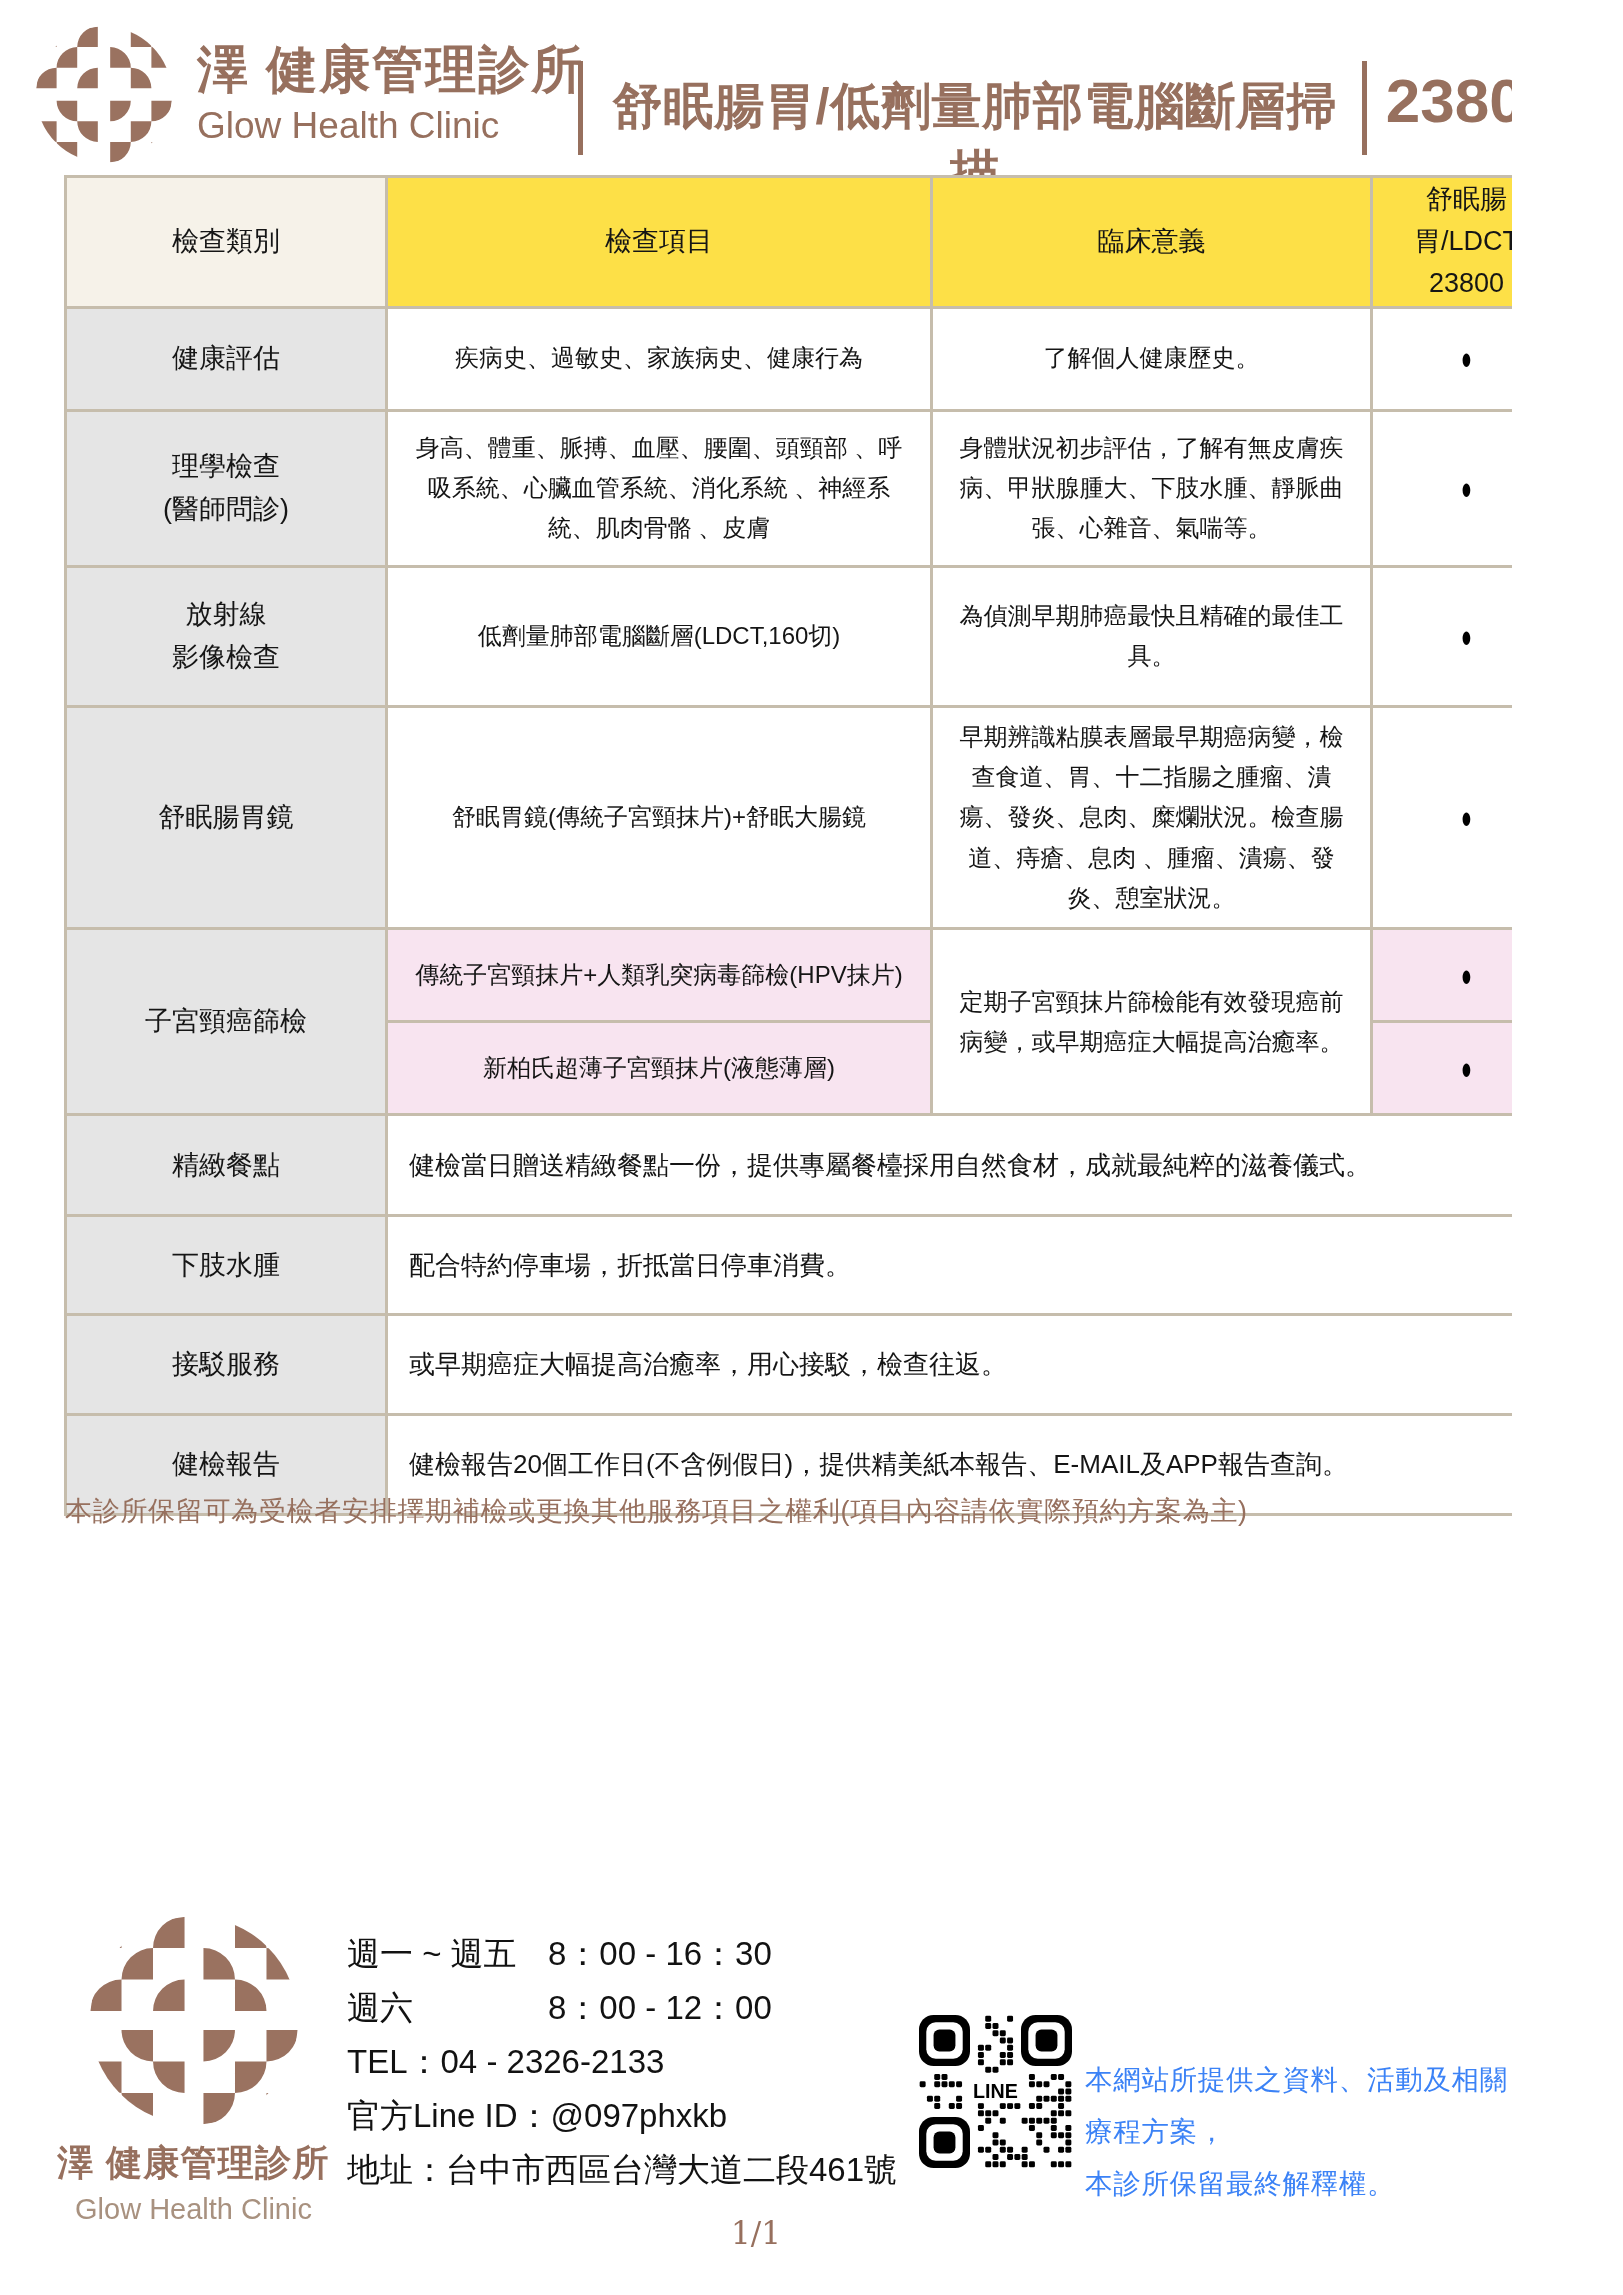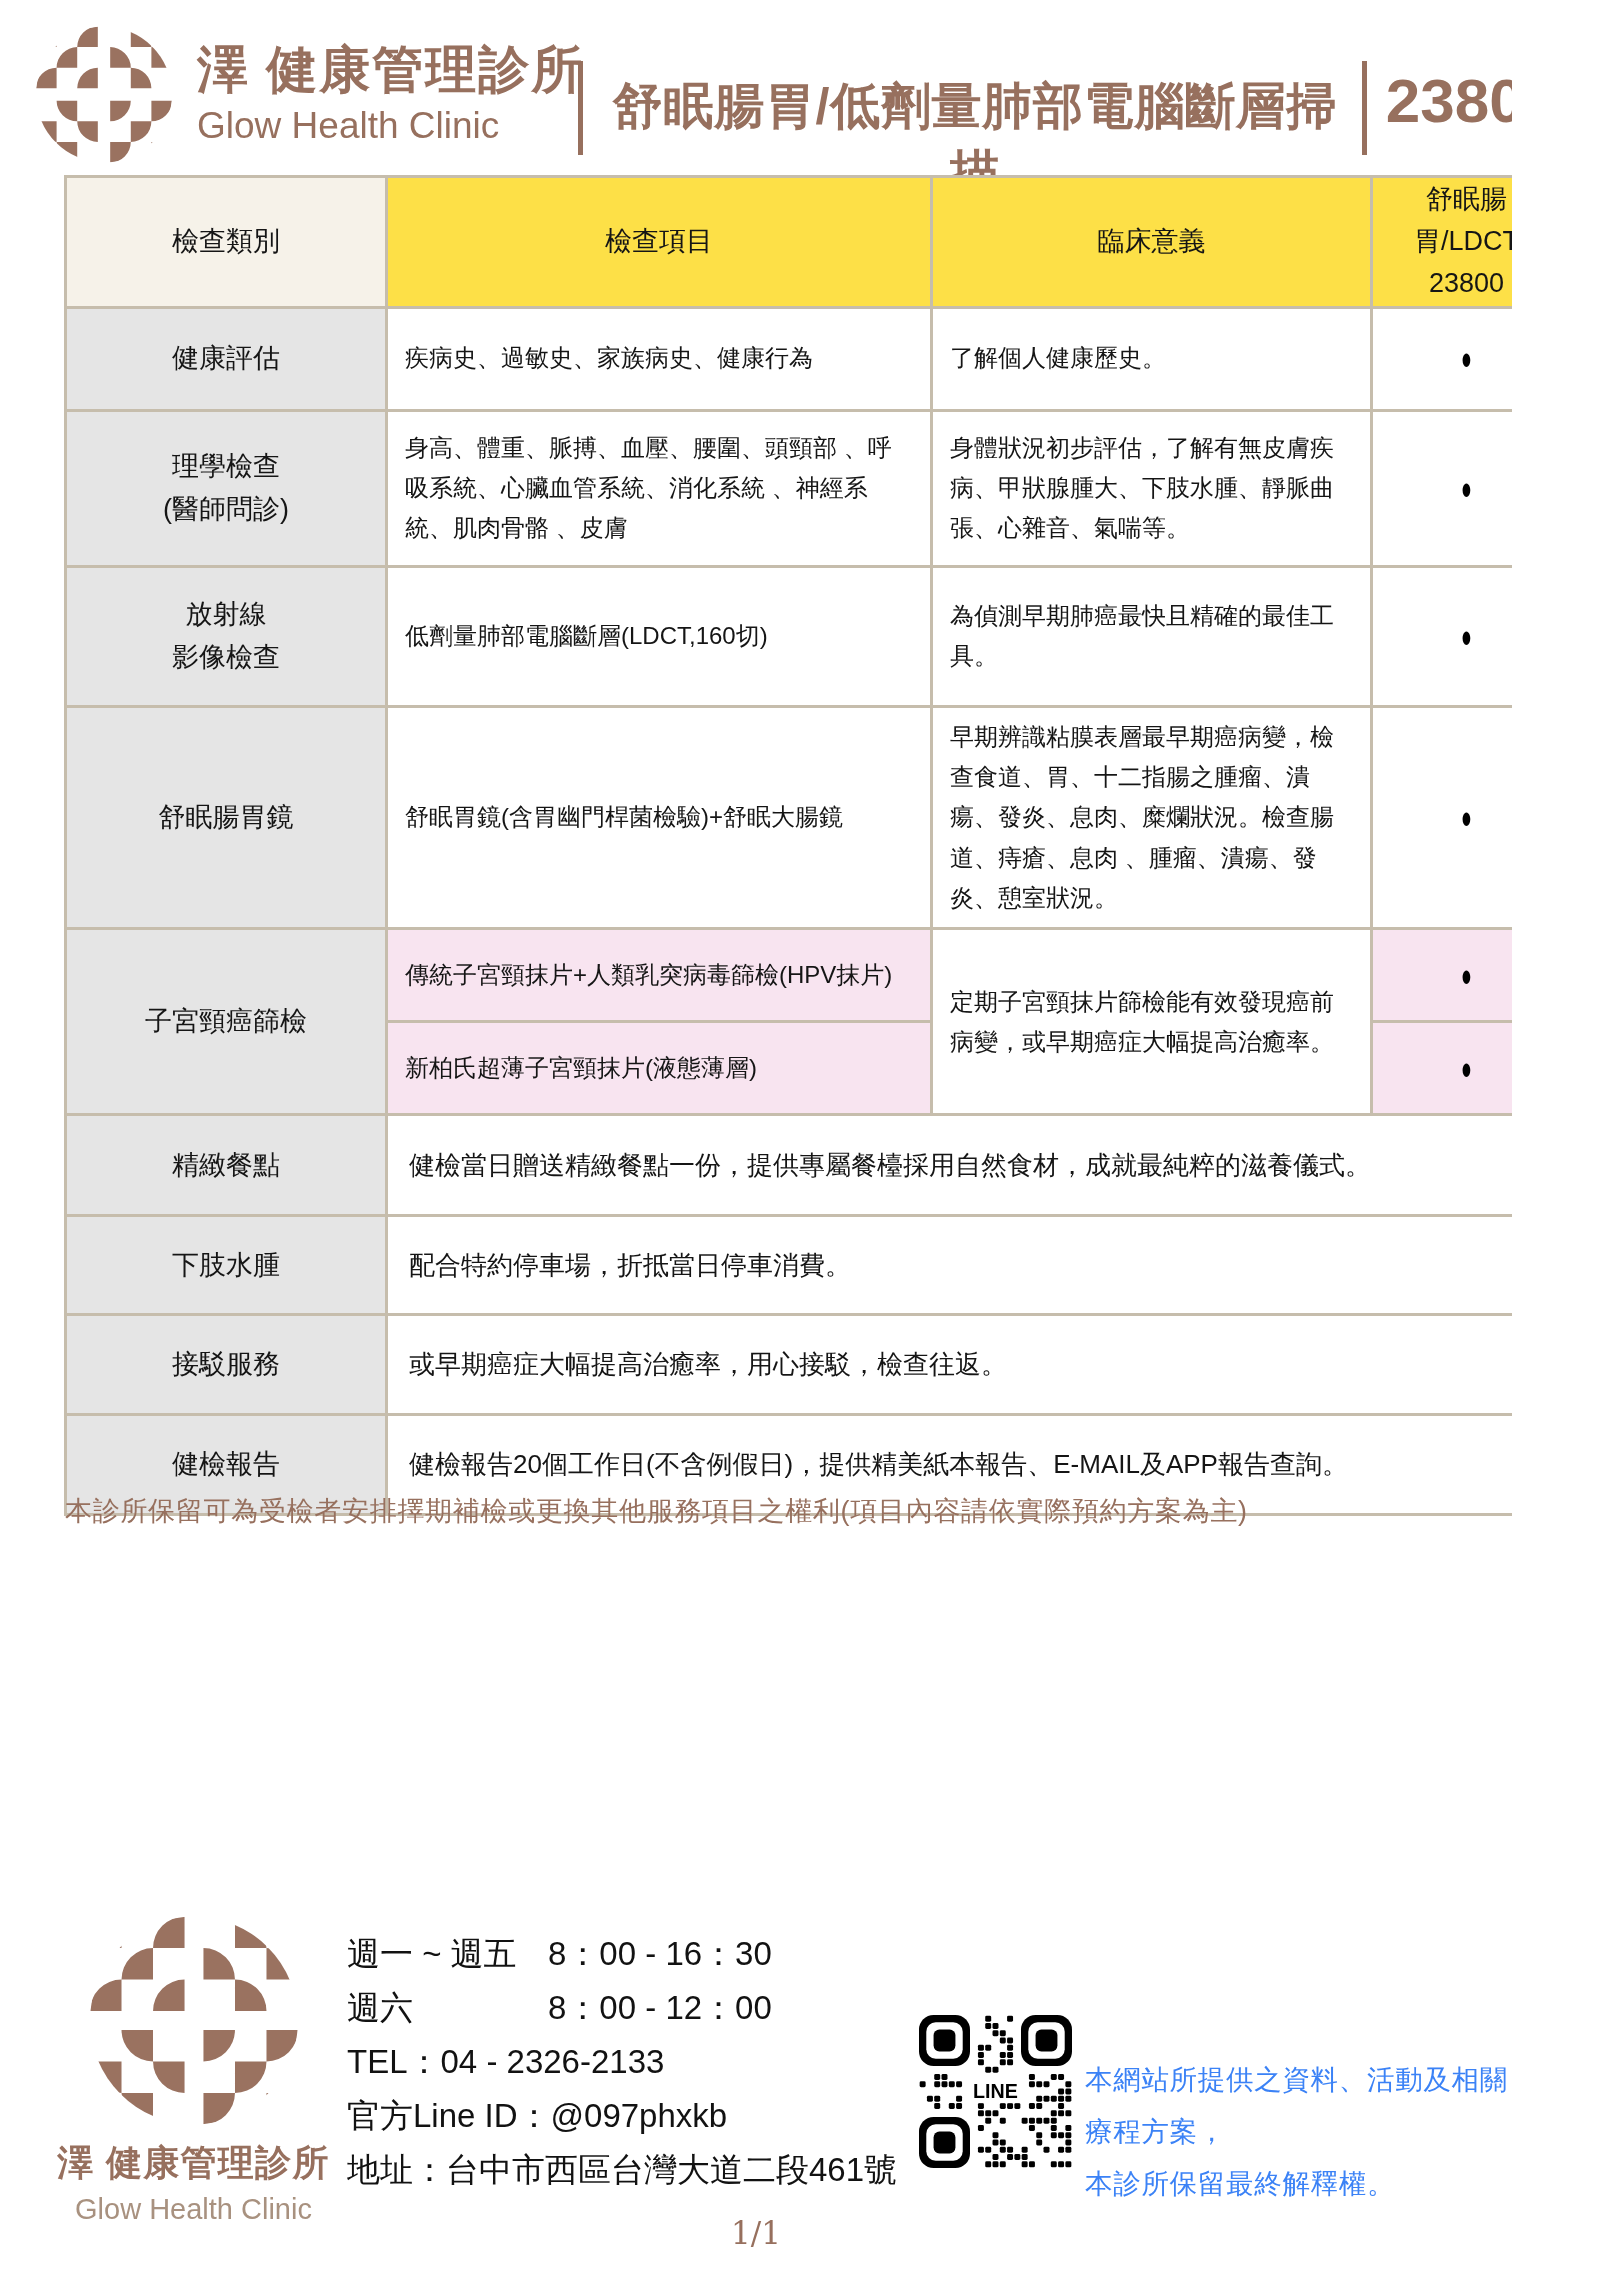--- a/index.html
+++ b/index.html
@@ -23,21 +23,21 @@
   .pkg-price { position:absolute; left:1374px; top:65px; width:196px; text-align:center;
                font-size:62px; font-weight:700; color:#97705E; }
 
   
   .sheet { position:absolute; left:64px; top:175px; width:1495px; }
   .sheet table { width:100%; border-collapse:collapse; table-layout:fixed; }
   .sheet th, .sheet td { border:3.3px solid #C6BDAC; vertical-align:middle; }
   .sheet th { font-weight:400; font-size:27px; background:#fde047; white-space:pre-line; line-height:1.55; text-align:center; }
   .sheet th.c1 { background:#F6F2E9; }
   td.cat  { background:#e5e5e5; text-align:center; font-size:27px; white-space:pre-line; line-height:1.6; }
-  td.item, td.mean { font-size:24px; line-height:1.68; padding:9.2px 17px; text-align:left;margin-top:8px; }
+  td.item, td.mean { font-size:24px; line-height:1.68; padding:9.2px 17px; text-align:center;margin-top:8px; }
   td.svc  { font-size:26px; padding:9.2px 21px; text-align:left; }
   td.mark { text-align:center; }
   td.pink { background:#F8E4F0; }
   .dot { display:inline-block; font-size:31px; line-height:1; transform:scaleX(.58); color:#000; }
 
   .footnote { position:absolute; left:65px; top:1493px; font-size:27px; color:#97705E; letter-spacing:0.7px; }
 
   
   .flogo { position:absolute; left:51px; top:1915px; width:285px; text-align:center; }
   .flogo svg { width:208px; height:211px; display:inline-block; }
@@ -114,21 +114,21 @@
       <tr style="height:140px">
         <td class="cat">放射線
 影像檢查</td>
         <td class="item">低劑量肺部電腦斷層(LDCT,160切)</td>
         <td class="mean">為偵測早期肺癌最快且精確的最佳工具。</td>
         <td class="mark"><span class="dot">●</span></td>
       </tr>
 
       <tr style="height:178px">
         <td class="cat">舒眠腸胃鏡</td>
-        <td class="item">舒眠胃鏡(含胃幽門桿菌檢驗)+舒眠大腸鏡</td>
+        <td class="item">舒眠胃鏡(傳統子宮頸抹片)+舒眠大腸鏡</td>
         <td class="mean">早期辨識粘膜表層最早期癌病變，檢查食道、胃、十二指腸之腫瘤、潰瘍、發炎、息肉、糜爛狀況。檢查腸道、痔瘡、息肉 、腫瘤、潰瘍、發炎、憩室狀況。</td>
         <td class="mark"><span class="dot">●</span></td>
       </tr>
 
       <tr style="height:93px">
         <td class="cat" rowspan="2">子宮頸癌篩檢</td>
         <td class="item pink">傳統子宮頸抹片+人類乳突病毒篩檢(HPV抹片)</td>
         <td class="mean" rowspan="2">定期子宮頸抹片篩檢能有效發現癌前病變，或早期癌症大幅提高治癒率。</td>
         <td class="mark pink"><span class="dot">●</span></td>
       </tr>

